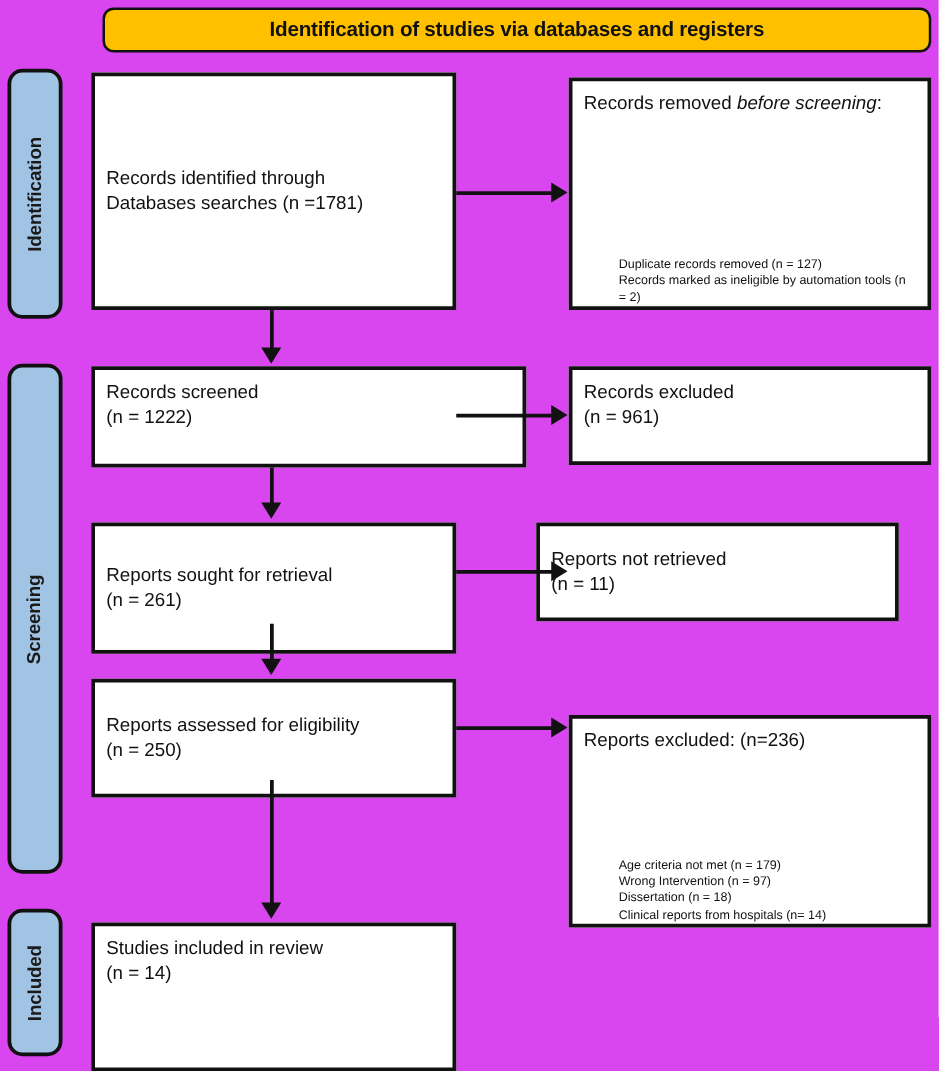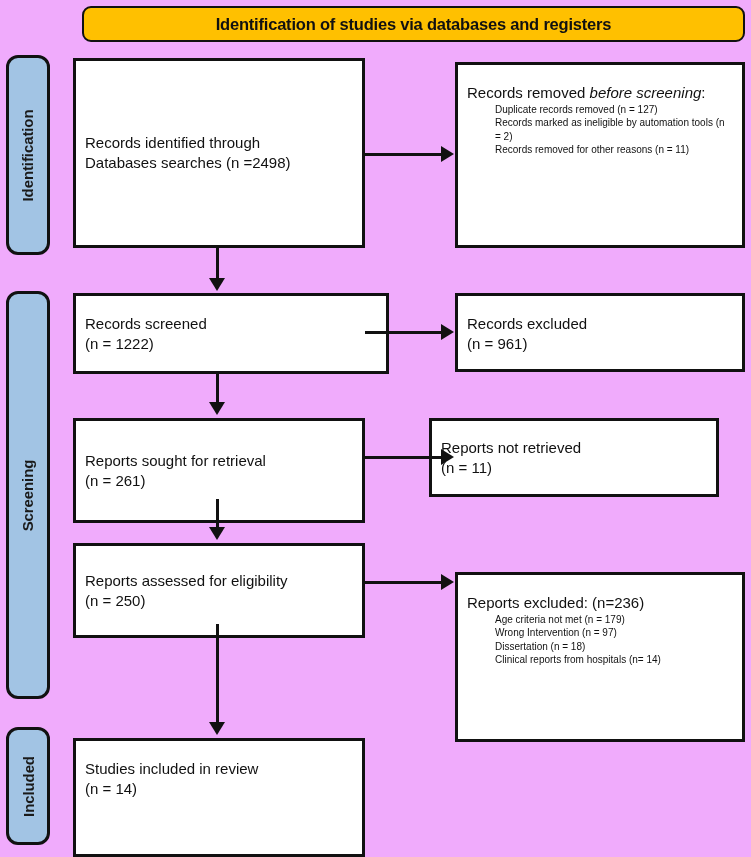--- a/index.html
+++ b/index.html
@@ -8,21 +8,21 @@
     padding: 0;
     background: #ffffff;
   }
   body {
     font-family: "Liberation Sans", sans-serif;
   }
   #diagram {
     position: relative;
     width: 751px;
     height: 857px;
-    background: #f0abfc;
+    background: #d946ef;
     overflow: hidden;
   }
 
   
   .banner {
     position: absolute;
     left: 82px;
     top: 6px;
     width: 663px;
     height: 36px;
@@ -78,36 +78,36 @@
     display: flex;
     flex-direction: column;
     justify-content: center;
   }
   .box-body {
     font-size: 15px;
     color: #111111;
     line-height: 1.33;
     white-space: pre-line;
   }
-  .box.top-align { justify-content: flex-start; padding-top: 18px; }
+  .box.top-align { justify-content: space-between; padding-top: 8px; }
   .box-body em { font-style: italic; }
   .indent-list {
     margin: 0;
     padding: 0 0 0 28px;
     list-style: none;
     font-size: 10px;
     line-height: 1.33;
     color: #111111;
   }
   .indent-list li { white-space: pre-line; }
 
   
   .box-identified      { left: 73px;  top: 58px;  width: 292px; height: 190px; }
   .box-removed         { left: 455px; top: 62px;  width: 290px; height: 186px; }
-  .box-screened        { left: 73px;  top: 293px; width: 316px; height: 81px;  }
+  .box-screened        { left: 73px;  top: 293px; width: 348px; height: 81px;  }
   .box-rec-excluded    { left: 455px; top: 293px; width: 290px; height: 79px;  }
   .box-sought          { left: 73px;  top: 418px; width: 292px; height: 105px;  }
   .box-not-retrieved   { left: 429px; top: 418px; width: 290px; height: 79px;  }
   .box-assessed        { left: 73px;  top: 543px; width: 292px; height: 95px;  }
   .box-rep-excluded    { left: 455px; top: 572px; width: 290px; height: 170px; }
   .box-included        { left: 73px;  top: 738px; width: 292px; height: 119px; }
 
   
   .vline {
     position: absolute;
@@ -170,29 +170,28 @@
   </div>
   <div class="stage stage-screening">
     <span class="stage-text">Screening</span>
   </div>
   <div class="stage stage-included">
     <span class="stage-text">Included</span>
   </div>
 
   <div class="box box-identified">
     <div class="box-body">Records identified through
-Databases searches (n =2498)</div>
+Databases searches (n =1781)</div>
   </div>
 
   <div class="box box-removed top-align">
     <div class="box-body"><span>Records removed </span><em>before</em> <em>screening</em><span>:</span></div>
     <ul class="indent-list">
       <li>Duplicate records removed (n = 127)</li>
       <li>Records marked as ineligible by automation tools (n = 2)</li>
-      <li>Records removed for other reasons (n = 11)</li>
     </ul>
   </div>
 
   <div class="box box-screened top-align">
     <div class="box-body">Records screened
 (n = 1222)</div>
   </div>
 
   <div class="box box-rec-excluded top-align">
     <div class="box-body">Records excluded

